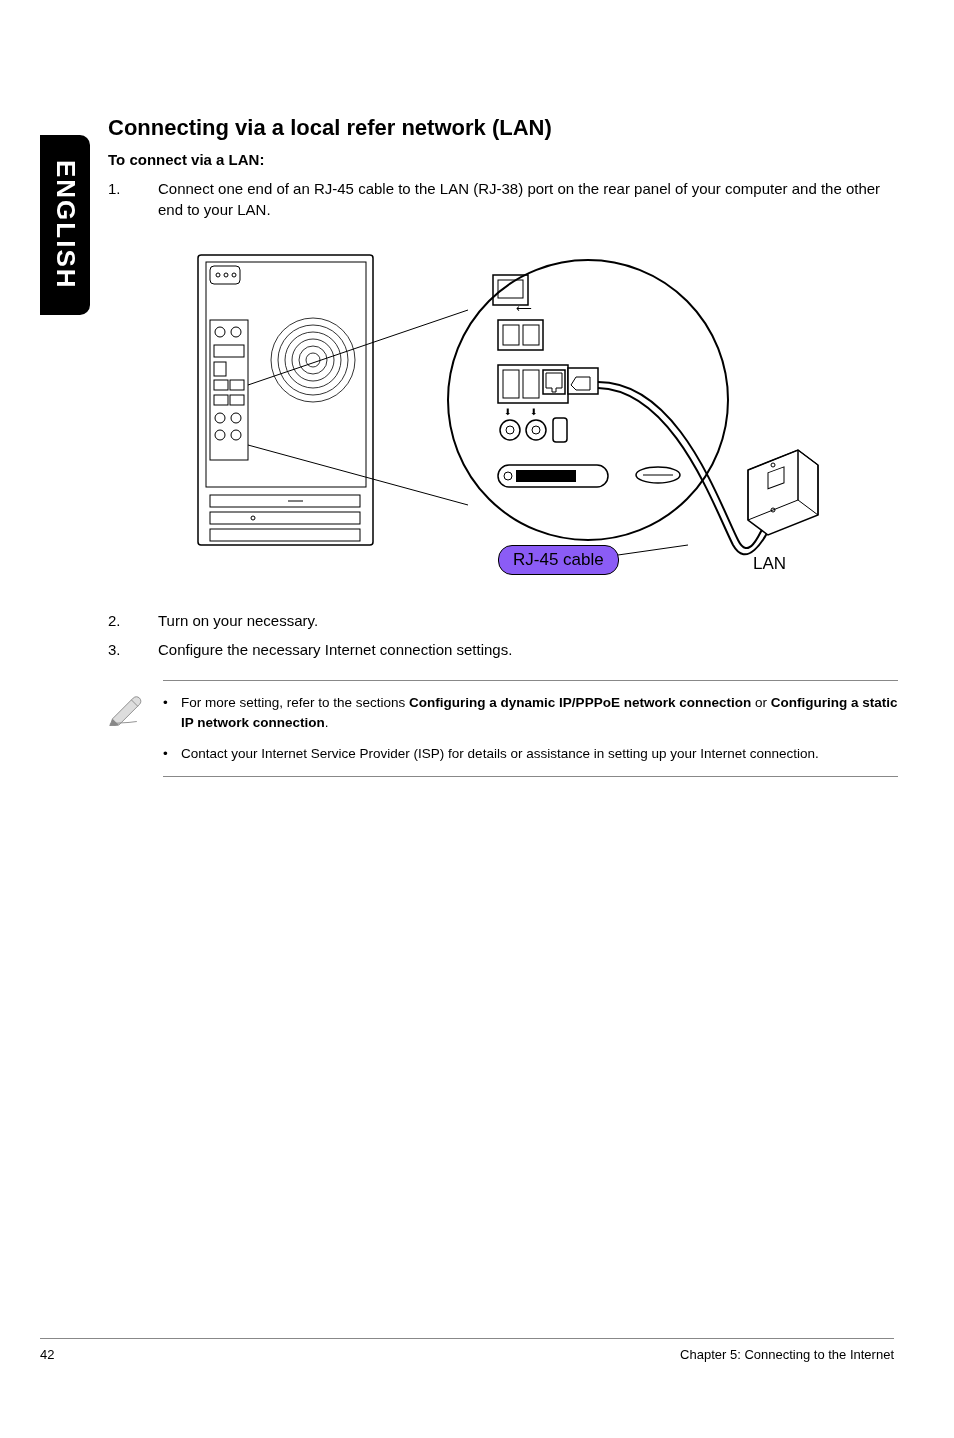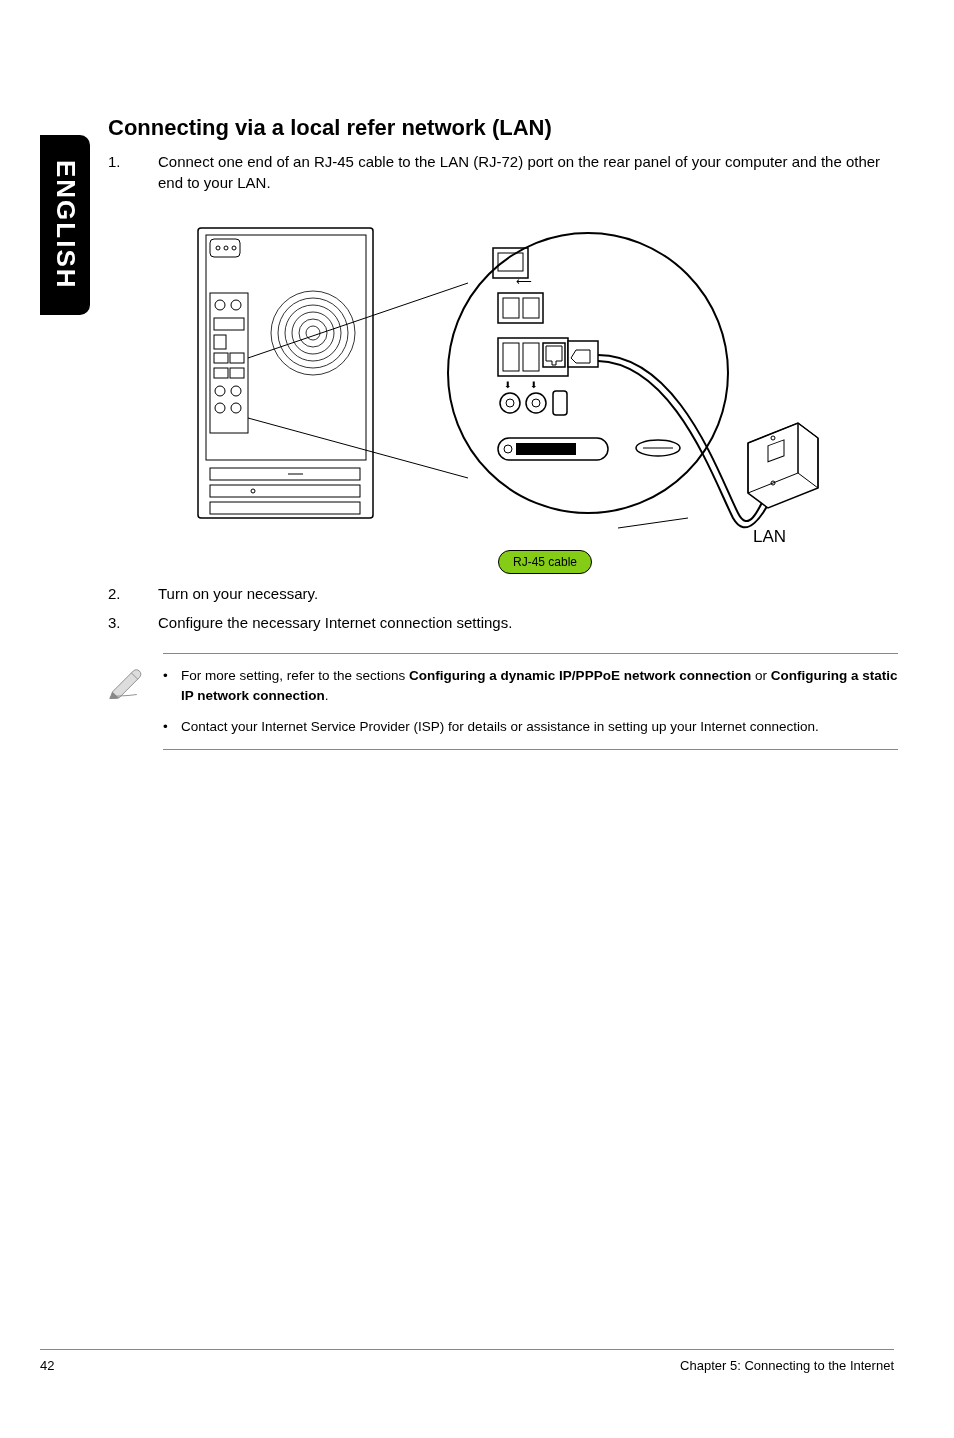--- a/index.html
+++ b/index.html
@@ -66,26 +66,25 @@
     .diagram-wrap {
       margin: 30px 0 30px 50px;
       width: 680px;
       height: 330px;
       position: relative;
     }
     .diagram-label-cable {
       position: absolute;
       left: 340px;
       top: 295px;
-      background: #84cc16;
+      background: #8b5cf6;
       border: 1.5px solid #000;
       border-radius: 14px;
       padding: 4px 14px;
-      font-size: 12px;
-      margin-top: 32px;
+      font-size: 17px;
     }
     .diagram-label-lan {
       position: absolute;
       left: 595px;
       top: 304px;
       font-size: 17px;
     }
     .note-block {
       display: flex;
       margin-top: 20px;
@@ -116,21 +115,21 @@
       width: 18px;
       flex-shrink: 0;
     }
     .note-text {
       flex: 1;
     }
     .footer {
       position: absolute;
       left: 40px;
       right: 60px;
-      bottom: 65px;
+      bottom: 76px;
       display: flex;
       justify-content: space-between;
       font-size: 13px;
       border-top: 1px solid #888;
       padding-top: 8px;
     }
     .bold {
       font-weight: bold;
     }
     .pencil-svg {
@@ -138,24 +137,25 @@
       height: 36px;
     }
   </style>
 </head>
 <body>
 
 <div class="side-tab">ENGLISH</div>
 
 <div class="content">
   <h2 class="section-title">Connecting via a local refer network (LAN)</h2>
+  <div class="subtitle">To connect via a LAN:</div>
 
   <div class="step-row">
     <div class="step-num">1.</div>
-    <div class="step-text">Connect one end of an RJ-45 cable to the LAN (RJ-72) port on the rear panel of your computer and the other end to your LAN.</div>
+    <div class="step-text">Connect one end of an RJ-45 cable to the LAN (RJ-38) port on the rear panel of your computer and the other end to your LAN.</div>
   </div>
 
   <div class="diagram-wrap">
     <svg width="680" height="330" viewBox="0 0 680 330">
 
       <rect x="40" y="5" width="175" height="290" fill="none" stroke="#000" stroke-width="1.5" rx="3"></rect>
       <rect x="48" y="12" width="160" height="225" fill="none" stroke="#000" stroke-width="1"></rect>
 
       <rect x="52" y="16" width="30" height="18" fill="none" stroke="#000" stroke-width="1" rx="4"></rect>
       <circle cx="60" cy="25" r="2" fill="none" stroke="#000"></circle>

